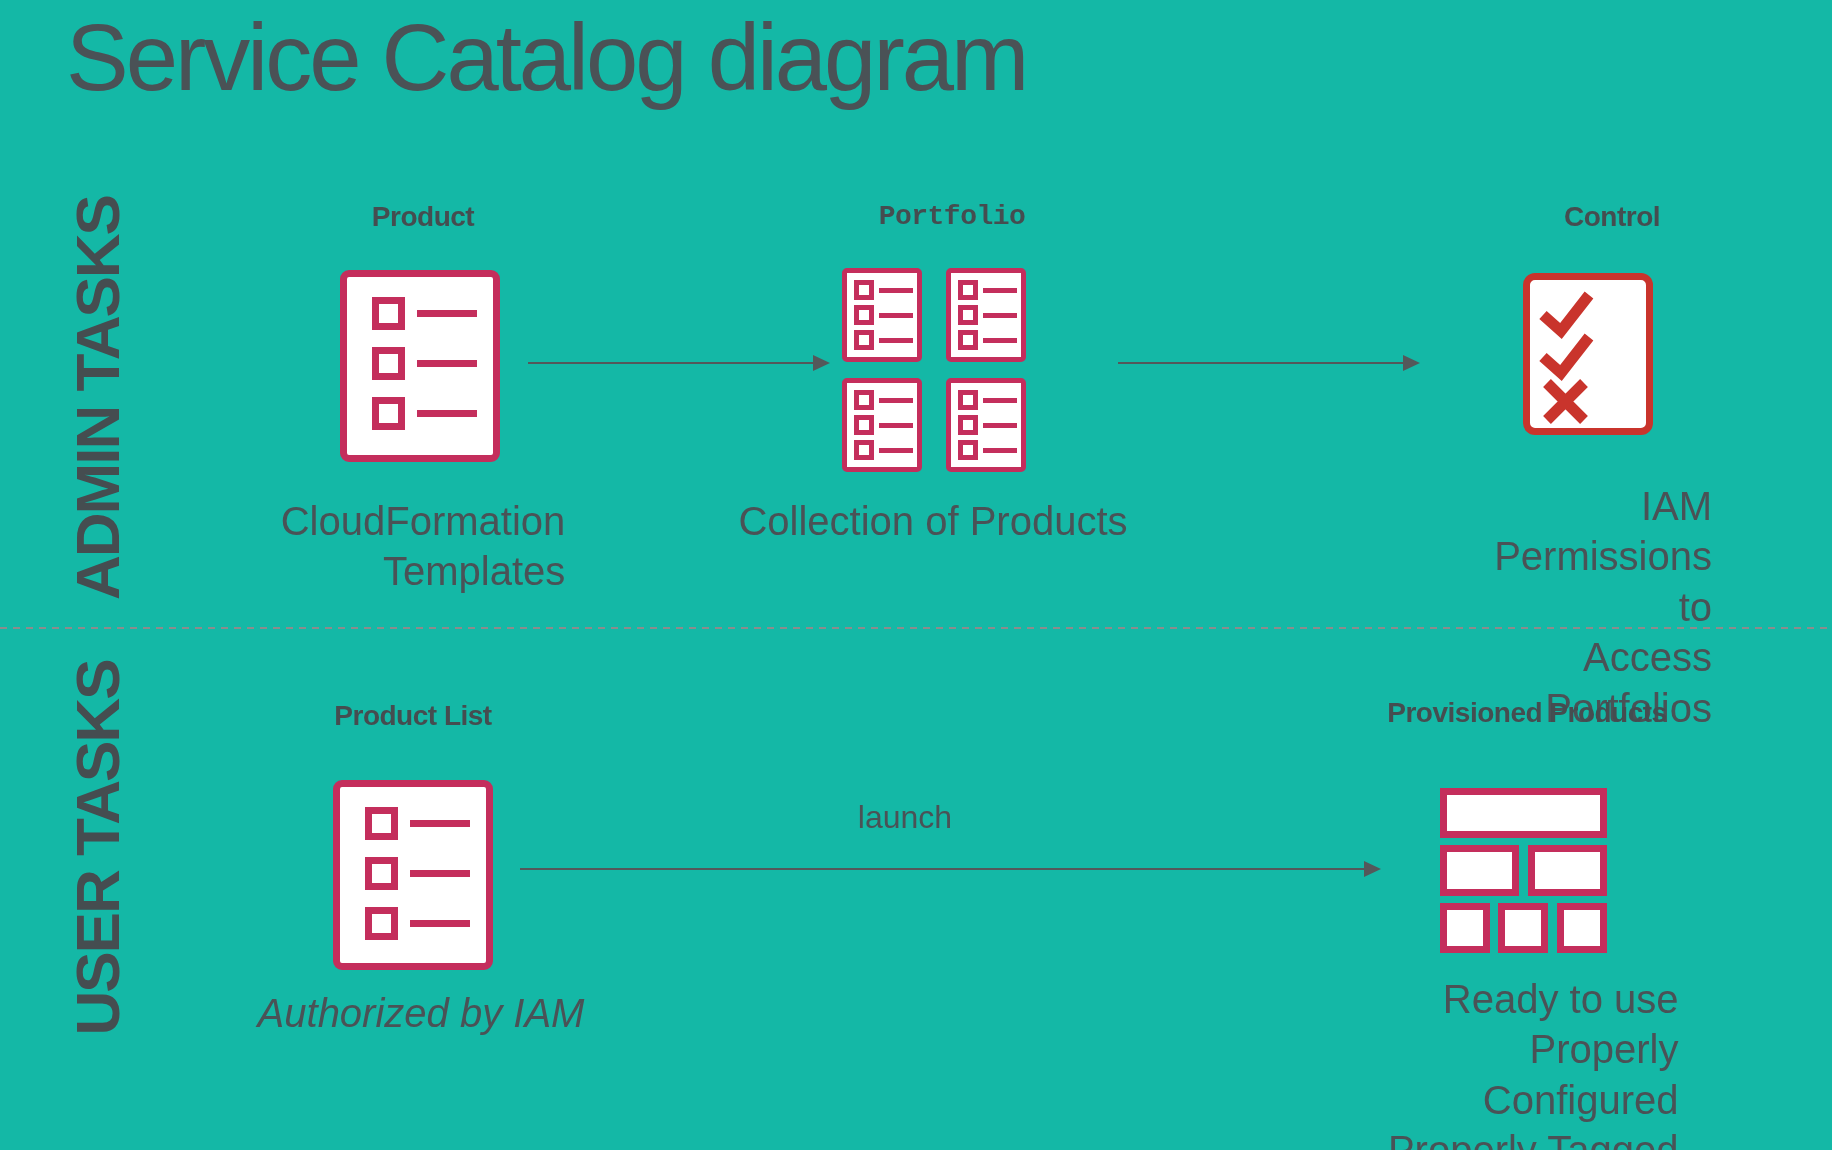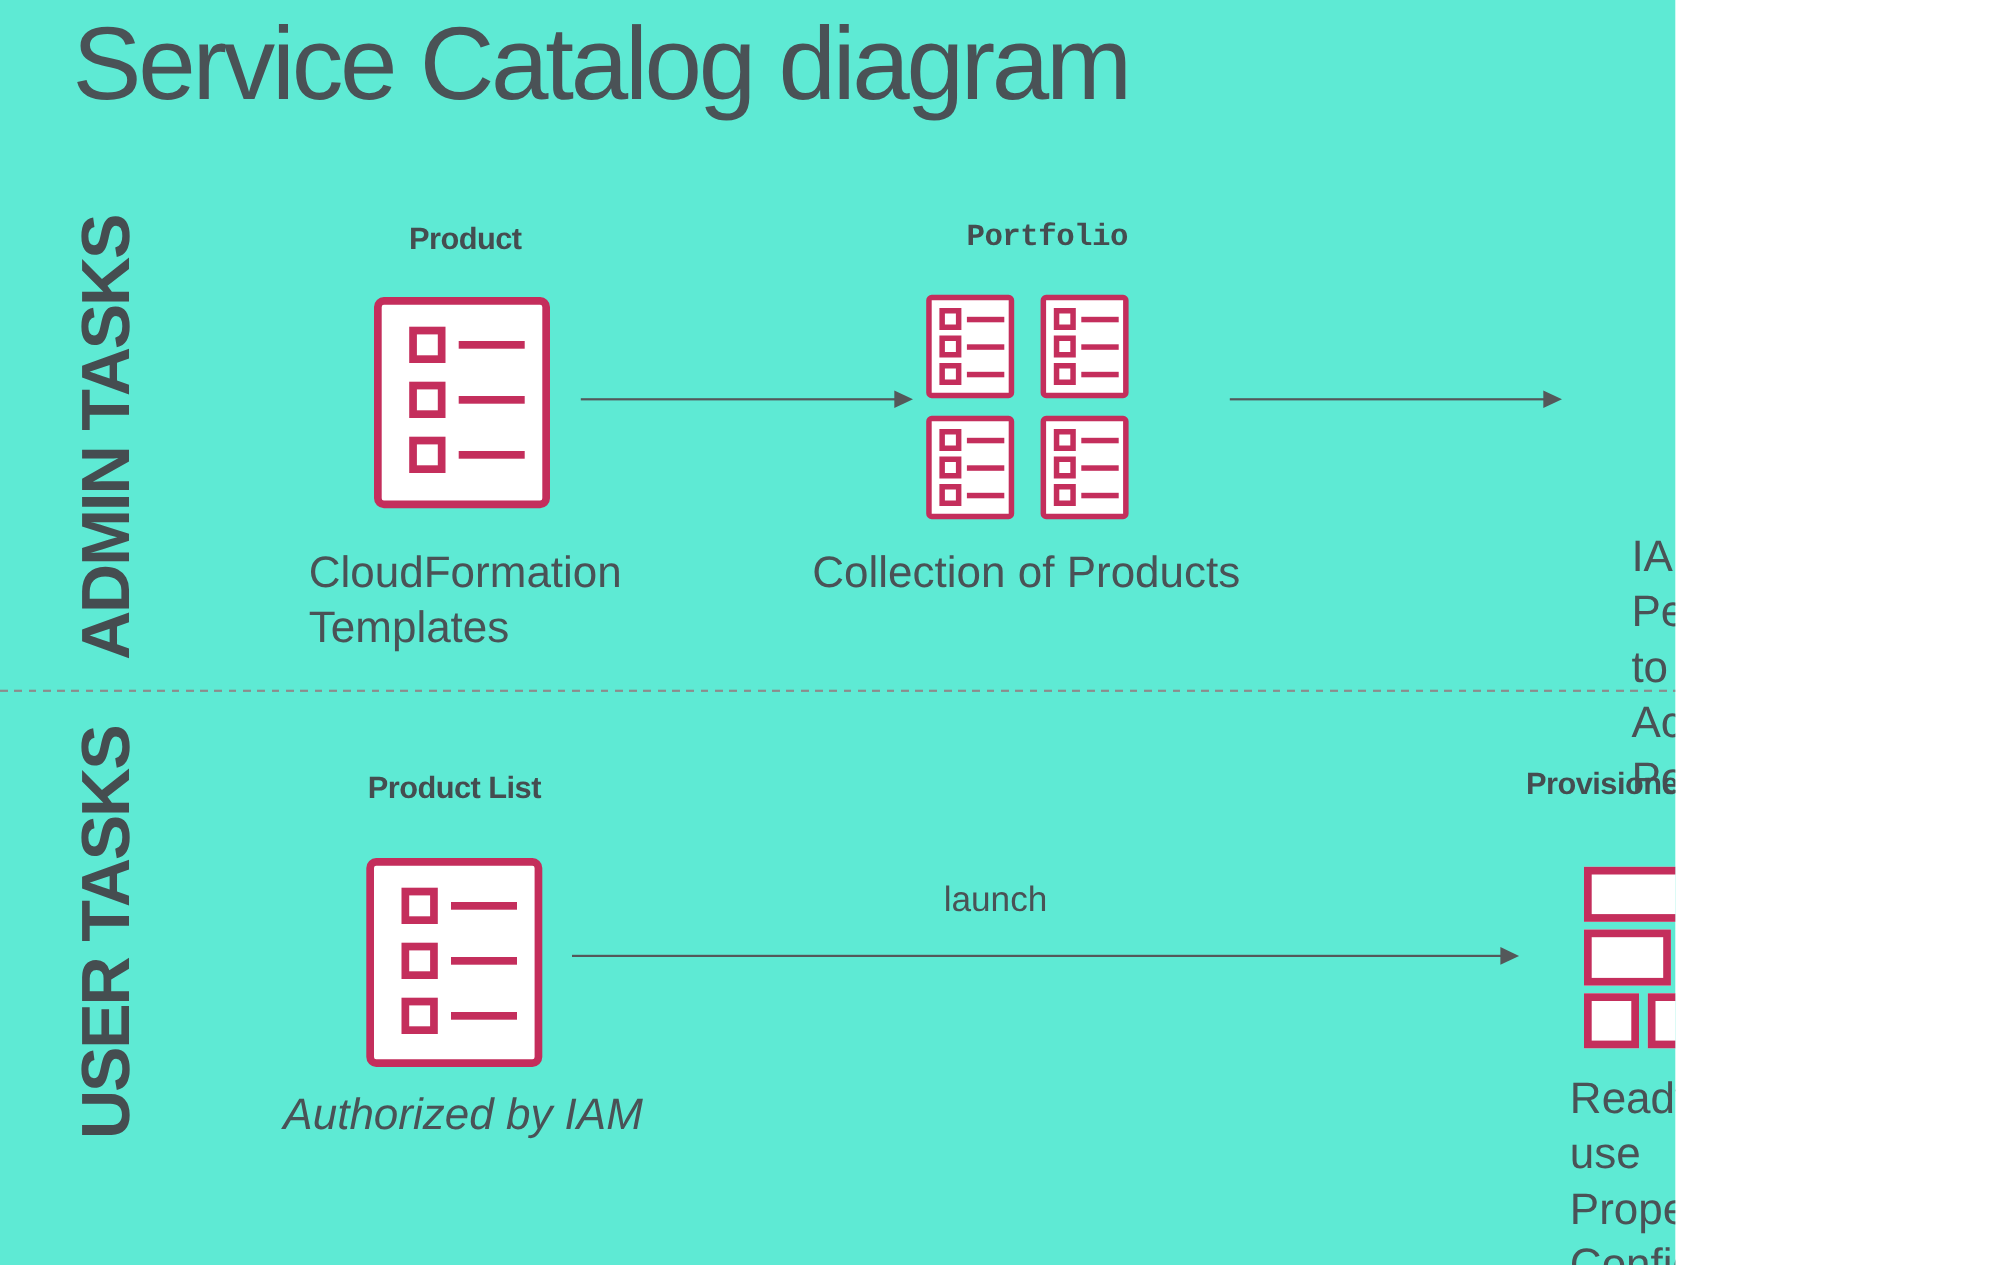--- a/index.html
+++ b/index.html
@@ -1,21 +1,21 @@
 <!DOCTYPE html>
 <html style="--pink: #C42E5C; --red: #C9342C; --text: #4A5256; --heading: #454D50; --arrow: #54585A; --divider: #8C8C8C;"><head>
 <meta charset="utf-8">
 <style>
   :root{
     --pink:#C42E5C; --red:#C9342C; --text:#4A5256; --heading:#454D50;
     --arrow:#54585A; --divider:#8C8C8C;
   }
   html,body{margin:0;padding:0;background:#fff;}
   .canvas{
-    position:relative; width:1523px; height:1150px; background:#5eead4;
+    position:relative; width:1832px; height:1150px; background:#14b8a6;
     font-family:"Liberation Sans", sans-serif; overflow:hidden;
   }
   .page-title{
     position:absolute; left:66px; top:6px; margin:0;
     font-size:94px; font-weight:400; letter-spacing:-3px; line-height:1.1;
     color:var(--text);
   }
   .vlabel{
     position:absolute; font-weight:bold; font-size:62px; letter-spacing:-2px;
     color:var(--heading); white-space:nowrap;
@@ -26,21 +26,21 @@
   .divider{
     position:absolute; left:0; top:627px; width:1832px; height:2px;
     background:repeating-linear-gradient(90deg, var(--divider) 0 7px, transparent 7px 13px);
   }
   .gtitle{
     position:absolute; transform:translateX(-50%); white-space:nowrap;
     font-weight:bold; font-size:28px; letter-spacing:-0.5px; line-height:1;
     color:var(--heading);
   }
   .caption{
-    position:absolute; transform:translateX(-50%); text-align:left;
+    position:absolute; transform:translateX(-50%); text-align:right;
     font-size:40px; line-height:1.26; color:var(--text); white-space:pre-line;
   }
   
   .list-icon{
     position:absolute; box-sizing:border-box; width:160px;
     border:7px solid var(--pink); border-radius:9px; background:#fff;
     padding:20px 0 0 25px;
   }
   .list-icon .row{ display:flex; align-items:center; height:33px; margin-bottom:17px; }
   .list-icon .sq{ box-sizing:border-box; width:33px; height:33px; border:7px solid var(--pink); background:#fff; }

